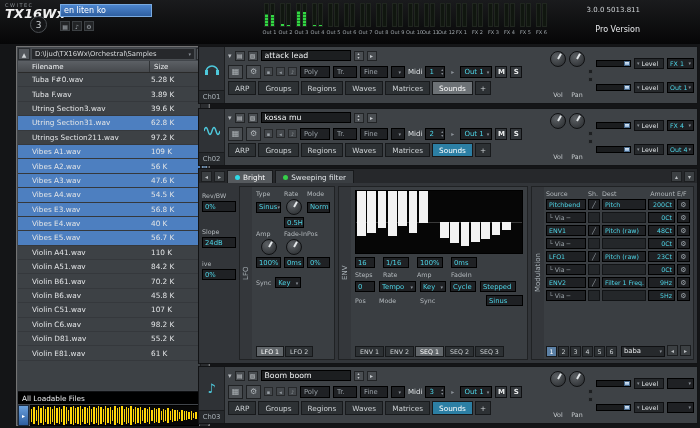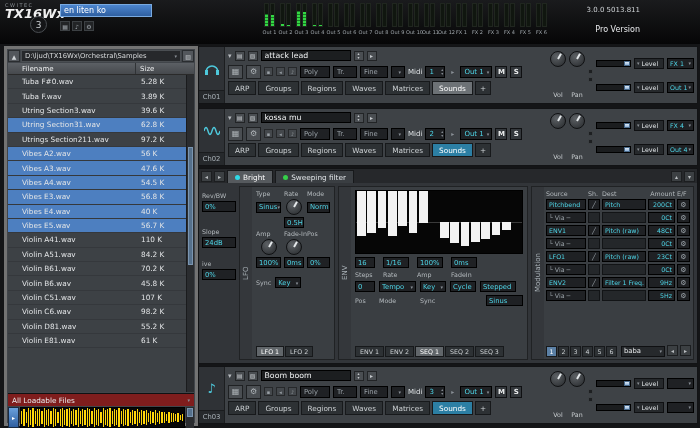--- a/index.html
+++ b/index.html
@@ -18,38 +18,38 @@
   .mbars{height:24px;display:flex;gap:1px;align-items:flex-end;justify-content:center}
   .mbar{position:relative;width:5px;height:24px;background:#10160f;border:1px solid #20261f}
   .mfill{position:absolute;bottom:0;left:0;right:0;background:repeating-linear-gradient(to top,#34d644 0 2px,#157a22 2px 3px)}
   .mlabel{font-size:5px;color:#9fa6ab;text-align:center;margin-top:2px;white-space:nowrap}
   .ver{position:absolute;right:60px;top:6px;font-size:7px;color:#cfd3d6}
   .pro{position:absolute;right:60px;top:25px;font-size:8px;color:#e8eaec}
   .navs{position:absolute;right:3px;top:3px;display:flex;flex-direction:column;gap:2px}
   .nav{width:48px;height:11px;background:linear-gradient(#f4f4f4,#c9c9c9);border:1px solid #7a7a7a;color:#1c1c1c;font-size:7px;display:flex;align-items:center;justify-content:center;border-radius:1px}
   .nav.active{background:linear-gradient(#dceafc,#aac8ec);border-color:#3f7fc4}
   
-  .browser{position:absolute;left:4px;top:46px;width:194px;height:380px;background:#41454a;border:3px solid #737373}
+  .browser{position:absolute;left:16px;top:46px;width:194px;height:380px;background:#41454a;border:1px solid #737373}
   .btool{position:absolute;left:1px;top:1px;right:1px;height:12px;display:flex;gap:1px}
   .bbtn{width:12px;height:12px;background:#53575c;border:1px solid #2a2d30;color:#cfd3d6;font-size:6px;display:flex;align-items:center;justify-content:center}
   .bpath{flex:1;height:12px;background:#26282b;border:1px solid #4a4e52;color:#d8dadc;font-size:6.8px;display:flex;align-items:center;padding:0 3px;white-space:nowrap;overflow:hidden}
   .bpath .dcaret{margin-left:auto}
   .bhead{position:absolute;left:1px;top:14px;right:1px;height:12px;background:linear-gradient(#5c6065,#46494d);display:flex;border-bottom:1px solid #2a2a2a}
   .bhc{font-size:7px;color:#eceeef;display:flex;align-items:center;padding-left:4px}
   .bhc.name{flex:1;border-right:1px solid #303336;padding-left:14px}
   .bhc.size{width:58px}
   .flist{position:absolute;left:1px;top:26px;width:184px;height:317px;overflow:hidden;background:#3d4145}
   .frow{height:14.4px;display:flex;align-items:center;border-bottom:1px solid #35383c}
   .fname{flex:1;font-size:7.3px;color:#e2e4e6;padding-left:14px;white-space:nowrap;overflow:hidden}
   .fsize{width:54px;font-size:7.3px;color:#e2e4e6;padding-left:3px}
   .frow.sel{background:#4d7fc0}
   .frow.cur{background:#7fa9dc}
   .fscroll{position:absolute;right:1px;top:26px;width:8px;height:317px;background:#2a2c2f;border-left:1px solid #1a1b1d}
   .fthumb{position:absolute;left:1px;right:1px;top:72px;height:118px;background:#56718c;border:1px solid #7b95b0}
-  .ffilter{position:absolute;left:1px;right:1px;top:344px;height:13px;background:#7f1d1d;border-top:1px solid #101113;color:#e8eaec;font-size:7.3px;display:flex;align-items:center;padding:0 4px}
+  .ffilter{position:absolute;left:1px;right:1px;top:344px;height:13px;background:#000000;border-top:1px solid #101113;color:#e8eaec;font-size:7.3px;display:flex;align-items:center;padding:0 4px}
   .ffilter .dcaret{margin-left:auto}
   .warea{position:absolute;left:1px;right:1px;top:358px;height:21px;display:flex;gap:1px}
   .wvol{width:11px;background:linear-gradient(#6aa0dc,#2f5fa0);border:1px solid #1a2a40;display:flex;align-items:center;justify-content:center;color:#fff;font-size:6px}
   .wdisp{flex:1;background:#070707;border:1px solid #000;display:flex;align-items:center;overflow:hidden}
   .wbar{flex:1;background:#ffd60a;min-width:1px;margin-right:1px}
   .wscroll{width:8px;background:#2a2c2f;position:relative}
   .wthumb{position:absolute;left:1px;right:1px;top:1px;height:9px;background:#56718c;border:1px solid #7b95b0}
   
   .strip{position:absolute;left:198px;width:500px;height:58px;background:#3e4246;border:1px solid #121315;display:flex}
   .ch-col{width:26px;background:#2f3236;border-right:1px solid #1c1e20;display:flex;flex-direction:column}
@@ -398,20 +398,24 @@
       </div>
       <div class="frow sel">
         <div class="fname">Utring Section31.wav</div>
         <div class="fsize">62.8 K</div>
       </div>
       <div class="frow">
         <div class="fname">Utrings Section211.wav</div>
         <div class="fsize">97.2 K</div>
       </div>
       <div class="frow sel">
+        <div class="fname">Vibes A1.wav</div>
+        <div class="fsize">109 K</div>
+      </div>
+      <div class="frow sel">
         <div class="fname">Vibes A2.wav</div>
         <div class="fsize">56 K</div>
       </div>
       <div class="frow sel">
         <div class="fname">Vibes A3.wav</div>
         <div class="fsize">47.6 K</div>
       </div>
       <div class="frow sel">
         <div class="fname">Vibes A4.wav</div>
         <div class="fsize">54.5 K</div>

